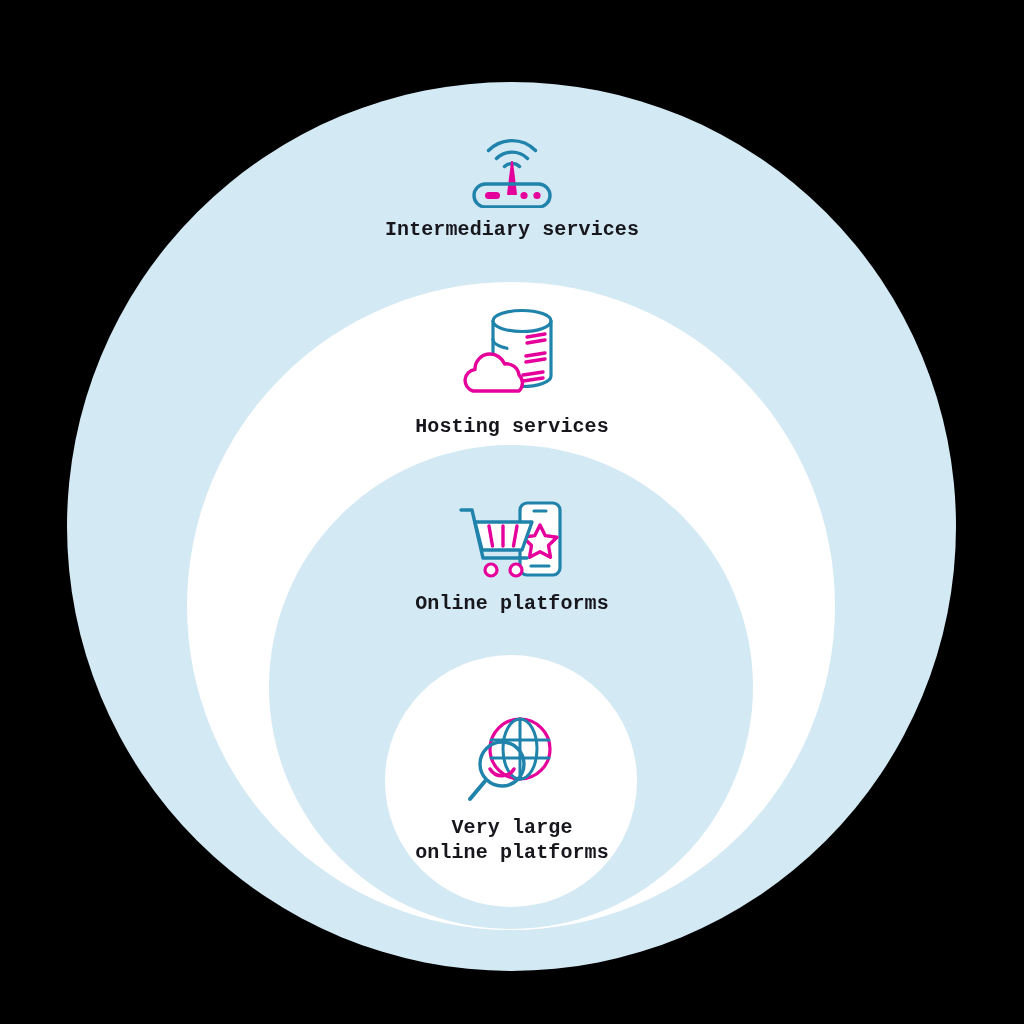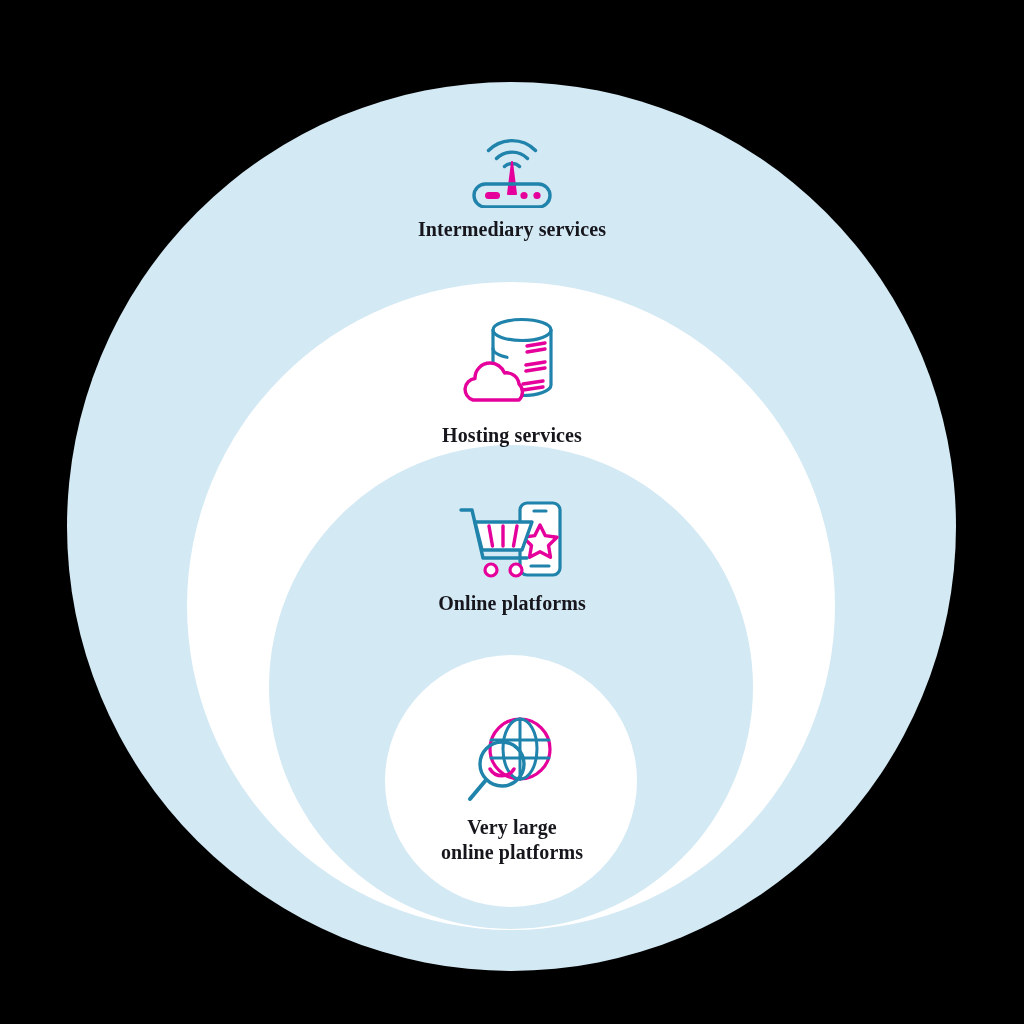--- a/index.html
+++ b/index.html
@@ -57,31 +57,31 @@
     display: flex;
     flex-direction: column;
     align-items: center;
   }
   .layer .icon-wrap {
     display: block;
     line-height: 0;
   }
   .layer .caption {
     margin-top: 9px;
-    font-family: Liberation Serif, serif;
+    font-family: Liberation Mono, monospace;
     font-weight: bold;
     font-size: 20px;
     line-height: 25px;
     letter-spacing: 0.1px;
     color: #16161c;
     white-space: pre-line;
   }
 
   .layer-intermediary { top: 108px; }
-  .layer-hosting      { top: 314px; }
+  .layer-hosting      { top: 305px; }
   .layer-platforms    { top: 500px; }
   .layer-vlop         { top: 714px; }
 </style>
 </head>
 <body>
 
 <div id="stage">
 
   <div class="ring ring-outer"></div>
   <div class="ring ring-second"></div>

